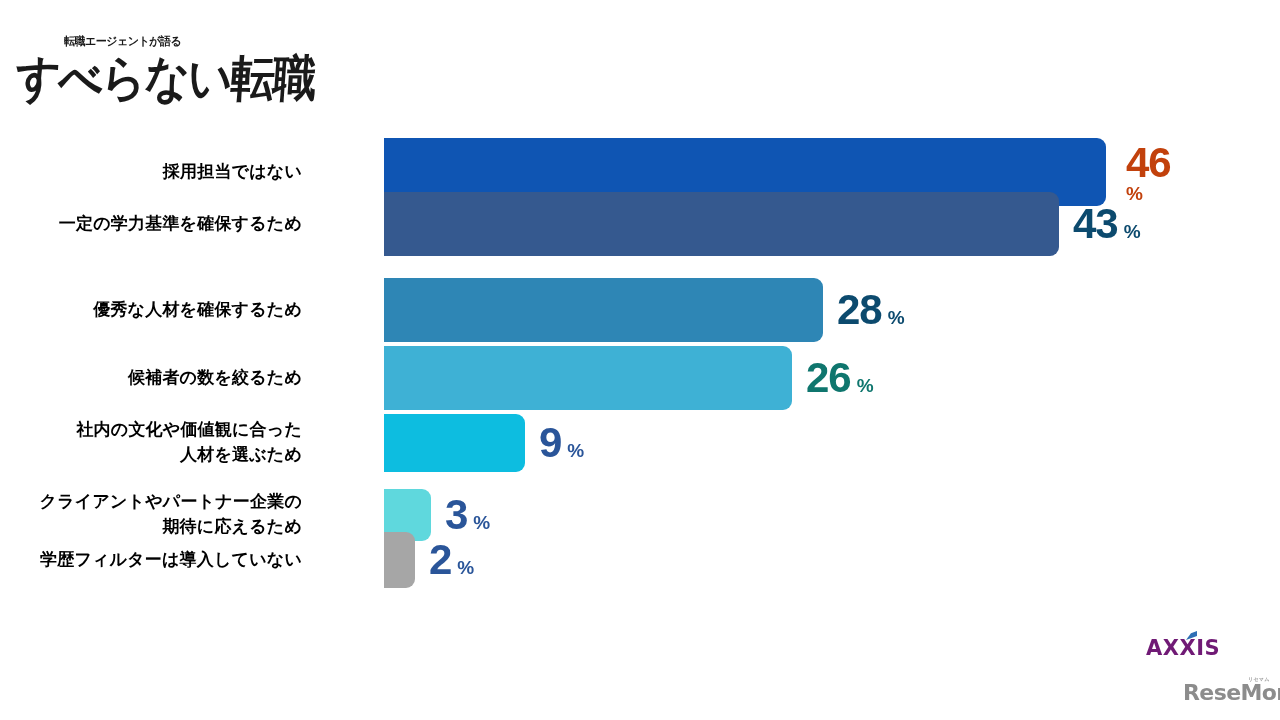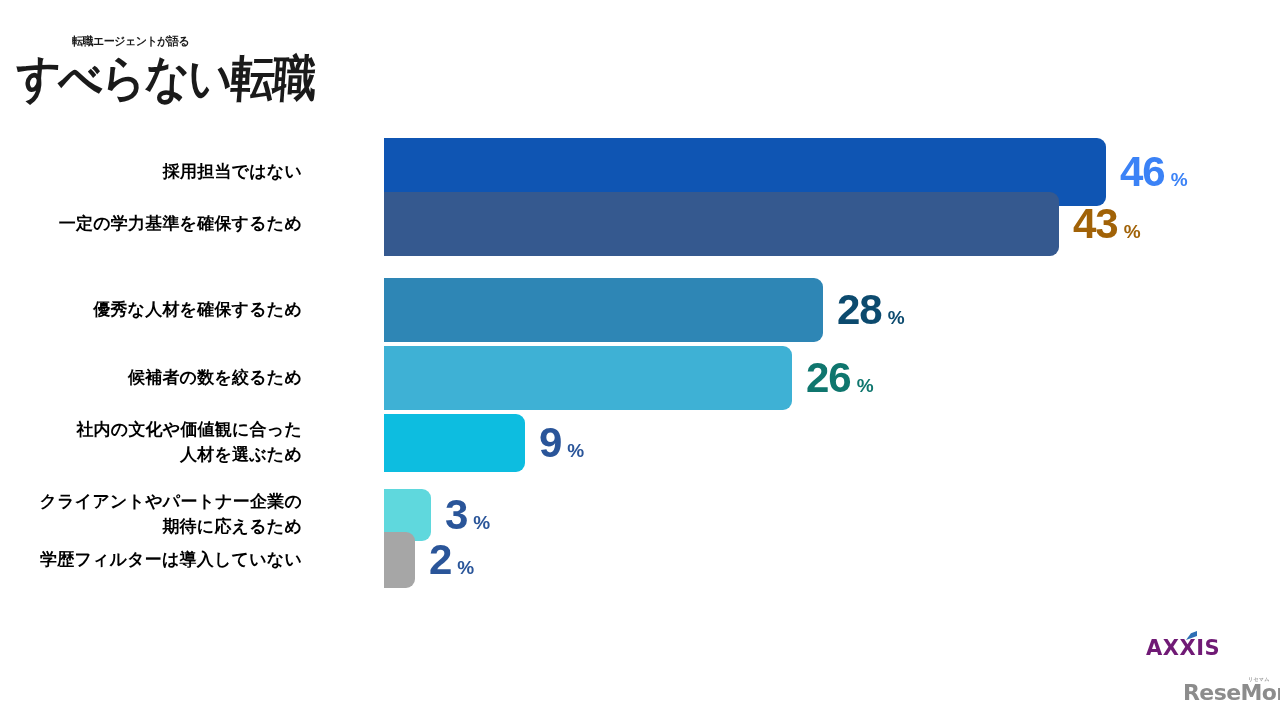--- a/index.html
+++ b/index.html
@@ -19,21 +19,21 @@
   
   .brand-logo {
     position: absolute;
     left: 18px;
     top: 28px;
     width: 270px;
     height: 80px;
   }
   .brand-logo-kicker {
     position: absolute;
-    left: 54px;
+    left: 46px;
     top: 6px;
     font-size: 11px;
     font-weight: 700;
     letter-spacing: -0.5px;
     color: #1a1a1a;
     white-space: nowrap;
     transform: scaleY(1.05);
   }
   .brand-logo-main {
     position: absolute;
@@ -151,31 +151,31 @@
 <div class="brand-logo">
   <div class="brand-logo-kicker">転職エージェントが語る</div>
   <div class="brand-logo-main">すべらない転職</div>
 </div>
 
 <div class="chart" id="chart">
     <div class="row" style="top: 10px; height: 68px;">
       <div class="row-label">採用担当ではない</div>
       <div class="bar-wrap" style="height: 68px;">
         <div class="bar" style="width: 722px; background: rgb(15, 85, 179);"></div>
-        <div class="bar-value" style="color: #3b82f6;">
+        <div class="bar-value" style="color: #c2410c; flex-direction: column;">
           <span class="num">46</span>
           <span class="pct">%</span>
         </div>
       </div>
     </div>
     <div class="row" style="top: 64px; height: 64px;">
       <div class="row-label">一定の学力基準を確保するため</div>
       <div class="bar-wrap" style="height: 64px;">
         <div class="bar" style="width: 675px; background: rgb(53, 89, 143);"></div>
-        <div class="bar-value" style="color: #a16207;">
+        <div class="bar-value" style="color: #0c4a6e;">
           <span class="num">43</span>
           <span class="pct">%</span>
         </div>
       </div>
     </div>
     <div class="row" style="top: 150px; height: 64px;">
       <div class="row-label">優秀な人材を確保するため</div>
       <div class="bar-wrap" style="height: 64px;">
         <div class="bar" style="width: 439px; background: rgb(46, 134, 181);"></div>
         <div class="bar-value" style="color: #0c4a6e;">

